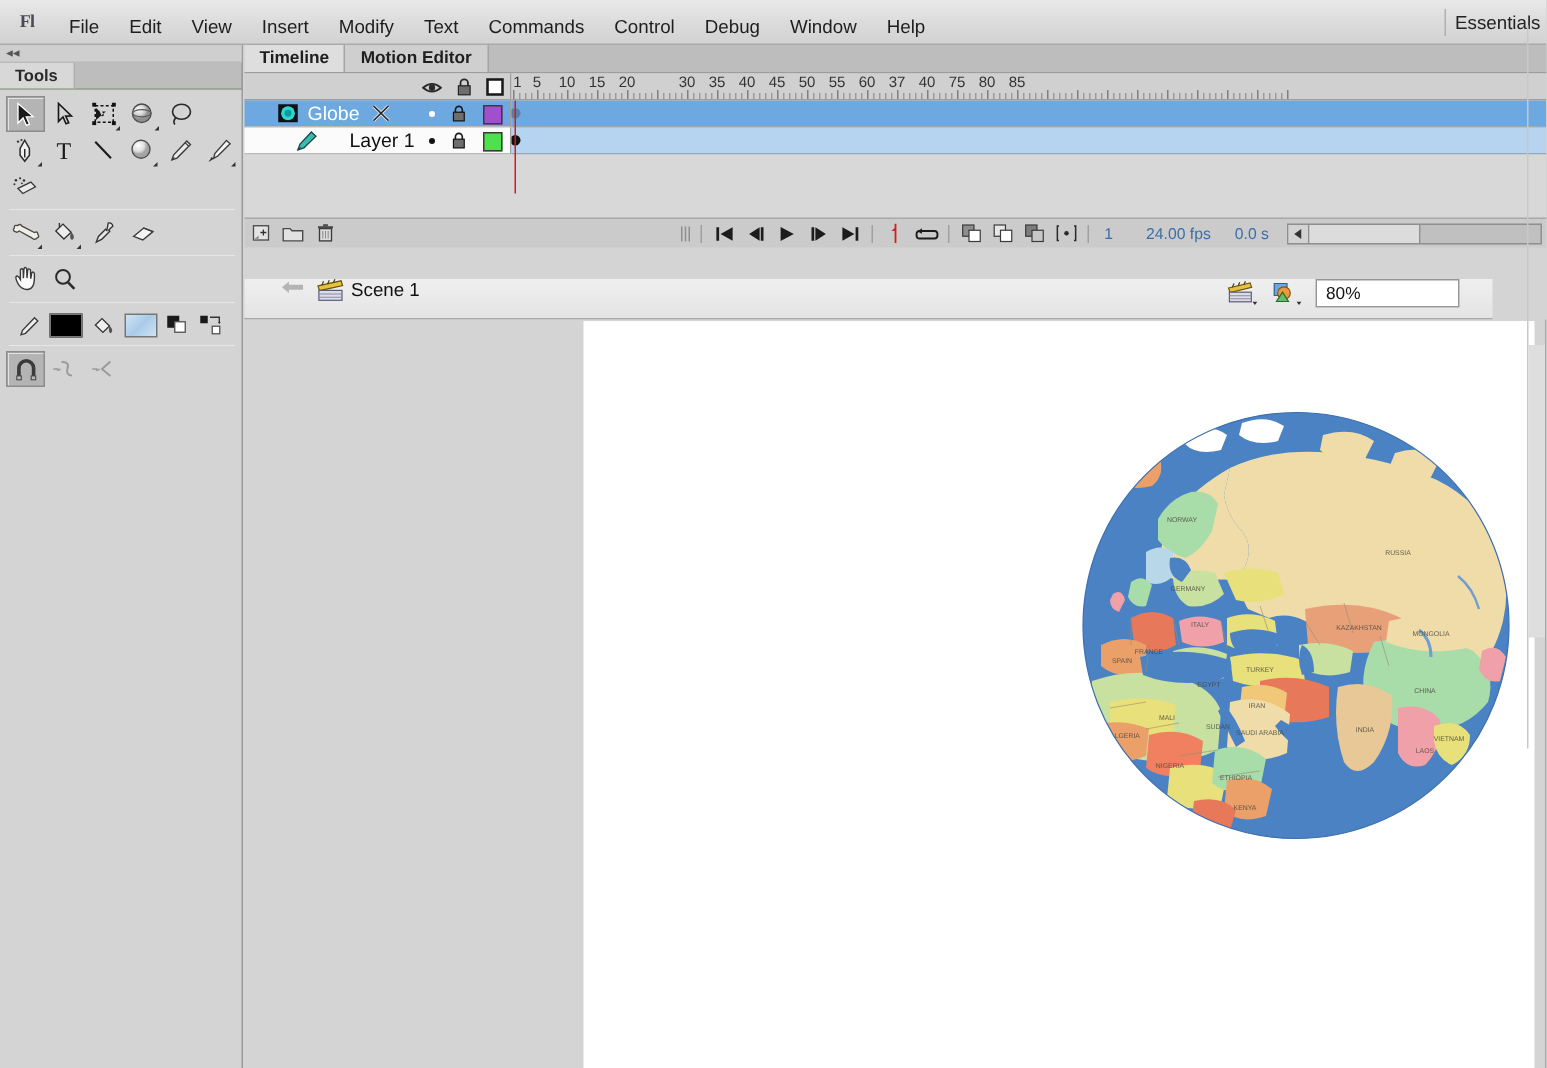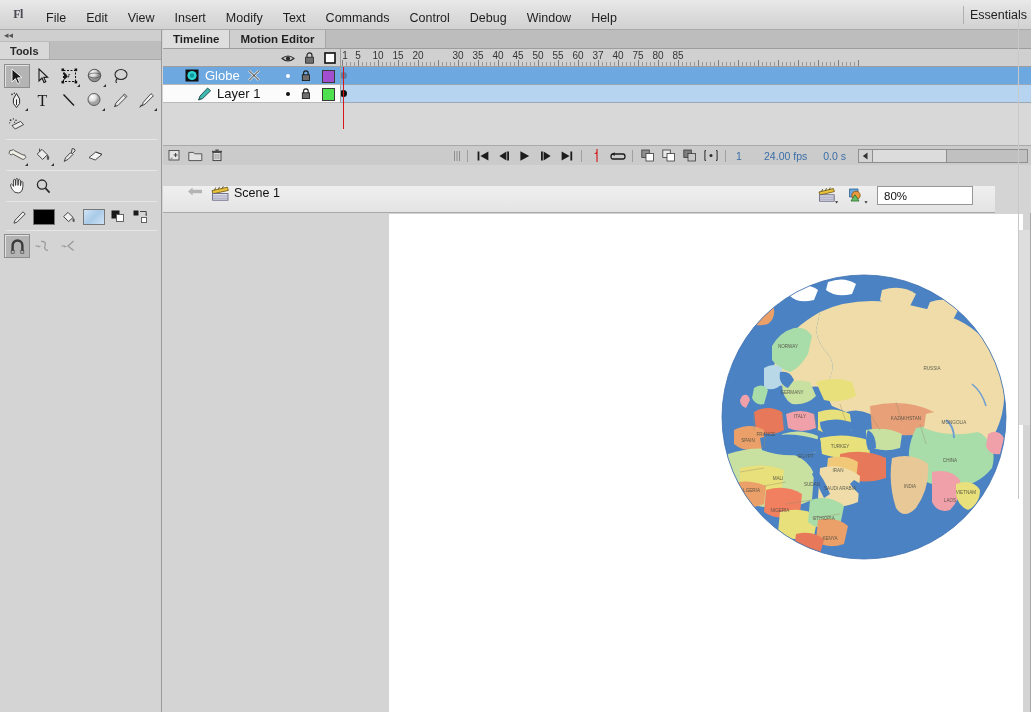--- a/index.html
+++ b/index.html
@@ -659,21 +659,21 @@
               <span class="sw" style="background: rgb(162, 79, 207); margin-left: 2px;"></span>
             </div>
           </div>
           <div class="layer-row normal">
             <span class="layer-icon" style="margin-left: 32px;">
               <svg width="15" height="14" viewBox="0 0 15 14">
                 <path d="M10.6 1 L13.6 3.8 L5.6 11.6 L1.6 13 L3 9 Z" fill="#3fb8b0" stroke="#1a4a48" stroke-width="0.9"></path>
                 <path d="M1.6 13 L3.4 11.2" stroke="#1a4a48" stroke-width="0.8"></path>
               </svg>
             </span>
-            <span class="layer-name" style="margin-left: 4px;">Layer 1</span>
+            <span class="layer-name" style="margin-left: 20px;">Layer 1</span>
             <div class="layer-ctrls">
               <span class="dot" style="margin-left: 5px;"></span>
               <span style="margin-left: 2px;">
                 <svg width="10" height="12" viewBox="0 0 10 12">
                   <path d="M2.6 5 L2.6 3.2 A2.2 2.2 0 0 1 7.2 3.2 L7.2 5" fill="none" stroke="#1a1a1a" stroke-width="1.1"></path>
                   <rect x="1.3" y="4.8" width="7.2" height="5.8" fill="#6e6e6e" stroke="#111" stroke-width="0.8"></rect>
                 </svg>
               </span>
               <span class="sw" style="background: rgb(79, 224, 79); margin-left: 2px;"></span>
             </div>

